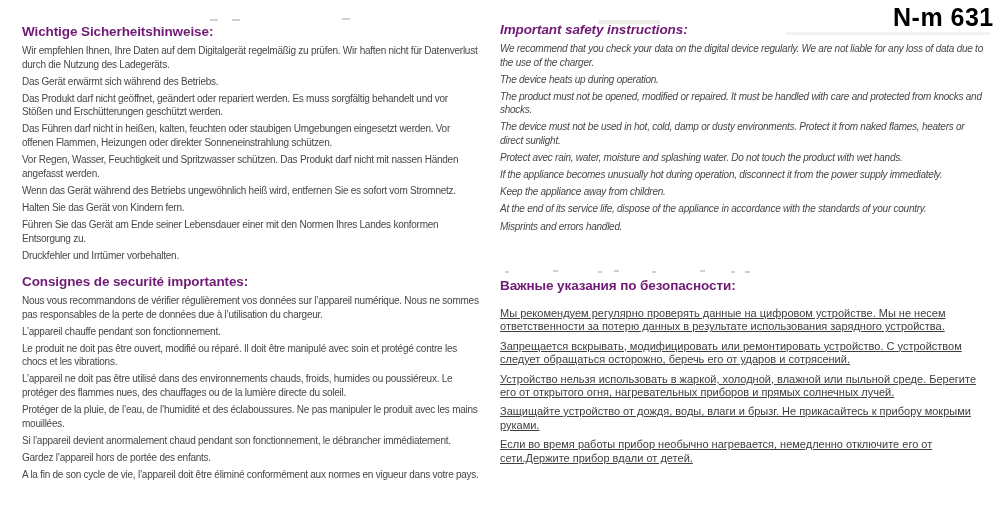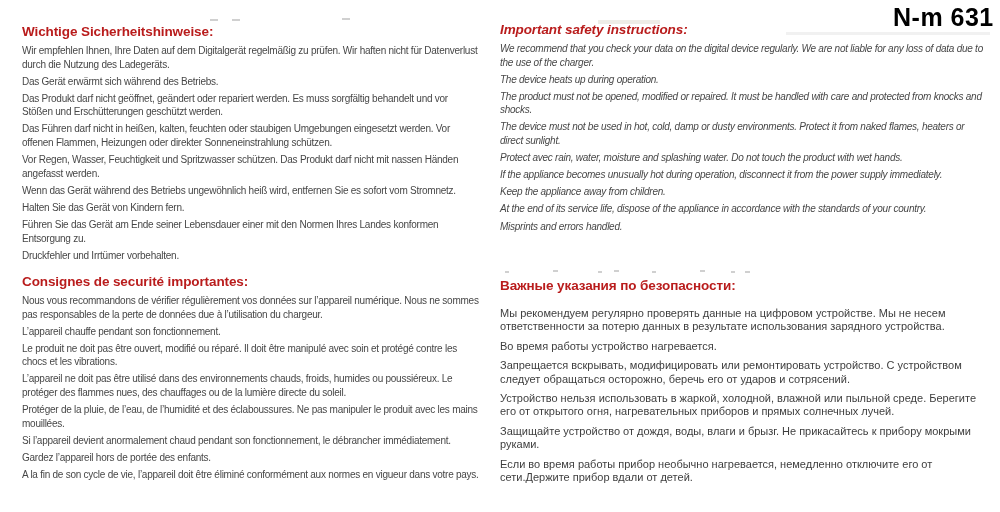--- a/index.html
+++ b/index.html
@@ -9,21 +9,21 @@
     font-family: "Liberation Sans", sans-serif;
     position: relative;
     overflow: hidden;
   }
   .page { position: absolute; inset: 0; }
 
   .col { position: absolute; }
   .col h2 {
     font-size: 13.5px;
     font-weight: bold;
-    color: #b91c1c;
+    color: #701a75;
     margin: 0 0 5px 0;
     letter-spacing: -0.1px;
   }
   .col p {
     font-size: 10px;
     line-height: 13.6px;
     color: #474747;
     margin: 0 0 3.5px 0;
     letter-spacing: -0.25px;
   }
@@ -33,20 +33,21 @@
   .col-fr { left: 22px;  top: 274px; width: 462px; }
   .col-ru { left: 500px; top: 278px; width: 490px; }
 
   
   .col-ru p {
     font-size: 11px;
     line-height: 13.4px;
     color: #3e3e3e;
     letter-spacing: 0;
     margin: 0 0 6px 0;
+    text-decoration: underline;
   }
   .col-ru h2 { margin-bottom: 14px; }
 
   .model-number {
     position: absolute;
     top: 3px; left: 893px;
     font-size: 25px;
     font-weight: bold;
     color: #000000;
     letter-spacing: 0.5px;
@@ -100,21 +101,20 @@
     <p>Protéger de la pluie, de l’eau, de l’humidité et des éclaboussures. Ne pas manipuler le produit avec les mains mouillées.</p>
     <p>Si l’appareil devient anormalement chaud pendant son fonctionnement, le débrancher immédiatement.</p>
     <p>Gardez l’appareil hors de portée des enfants.</p>
     <p>A la fin de son cycle de vie, l’appareil doit être éliminé conformément aux normes en vigueur dans votre pays.</p>
 
   </section>
 
   <section class="col col-ru" lang="ru">
     <h2>Важные указания по безопасности:</h2>
     <p>Мы рекомендуем регулярно проверять данные на цифровом устройстве. Мы не несем ответственности за потерю данных в результате использования зарядного устройства.</p>
-    <p>Во время работы устройство нагревается.</p>
     <p>Запрещается вскрывать, модифицировать или ремонтировать устройство. С устройством следует обращаться осторожно, беречь его от ударов и сотрясений.</p>
     <p>Устройство нельзя использовать в жаркой, холодной, влажной или пыльной среде. Берегите его от открытого огня, нагревательных приборов и прямых солнечных лучей.</p>
     <p>Защищайте устройство от дождя, воды, влаги и брызг. Не прикасайтесь к прибору мокрыми руками.</p>
     <p>Если во время работы прибор необычно нагревается, немедленно отключите его от сети.Держите прибор вдали от детей.</p>
 
   </section>
 
   <i class="art" style="left:210px; top:19px; width:8px; height:2px;"></i>
   <i class="art" style="left:232px; top:19px; width:8px; height:2px;"></i>
   <i class="art" style="left:342px; top:18px; width:8px; height:2px;"></i>

